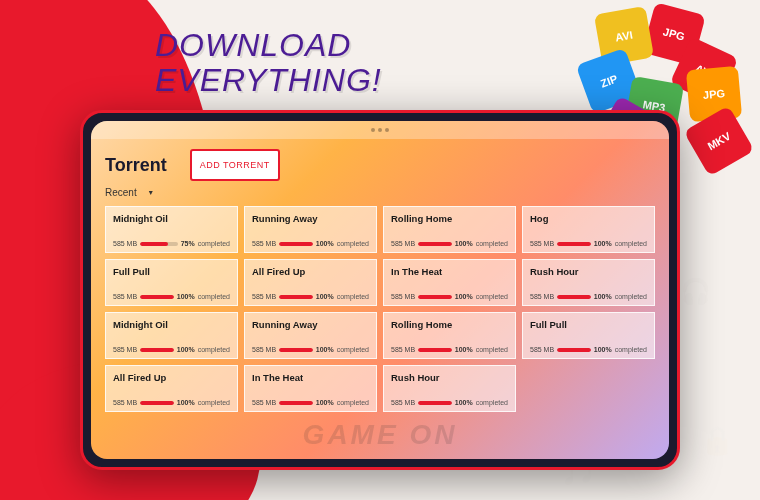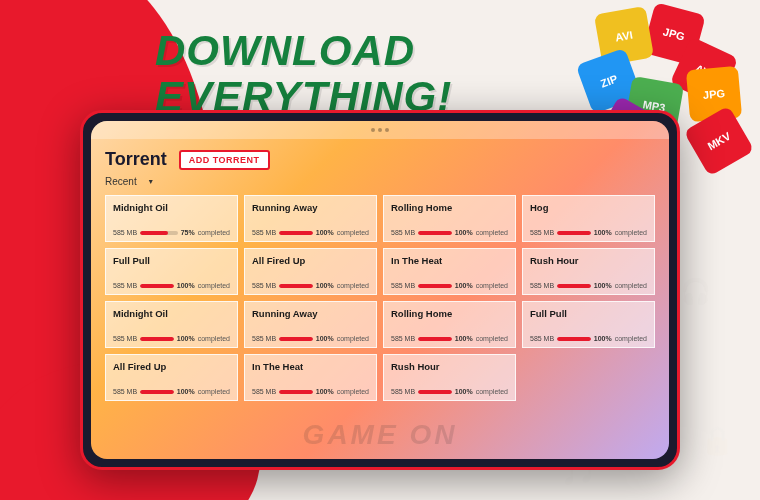--- a/index.html
+++ b/index.html
@@ -47,23 +47,23 @@
       position: absolute;
       inset: 0;
       opacity: 0.12;
     }
 
     
     .headline {
       position: absolute;
       top: 28px;
       left: 155px;
-      color: #15803d;
-      font-size: 42px;
-      font-weight: 700;
+      color: #4c1d95;
+      font-size: 32px;
+      font-weight: 400;
       font-style: italic;
       line-height: 1.1;
       text-transform: uppercase;
       letter-spacing: 1px;
       text-shadow: 2px 2px 0 rgba(0,0,0,0.1);
     }
 
     
     .badges-container {
       position: absolute;
@@ -140,37 +140,37 @@
     .app-content {
       padding: 10px 14px;
       height: calc(100% - 18px);
       overflow: hidden;
     }
 
     
     .app-header {
       display: flex;
       align-items: center;
-      gap: 12px;
+      gap: 23px;
       margin-bottom: 6px;
     }
 
     .app-title {
       font-size: 18px;
       font-weight: 700;
       color: #1a1a2e;
     }
 
     .add-torrent-btn {
       background: white;
       border: 2px solid #e8192c;
       color: #e8192c;
       font-size: 9px;
-      font-weight: 700;
-      padding: 3px 8px;
+      font-weight: 400;
+      padding: 9px 8px;
       border-radius: 3px;
       cursor: pointer;
       letter-spacing: 0.5px;
     }
 
     .recent-filter {
       display: flex;
       align-items: center;
       gap: 12px;
       font-size: 10px;

